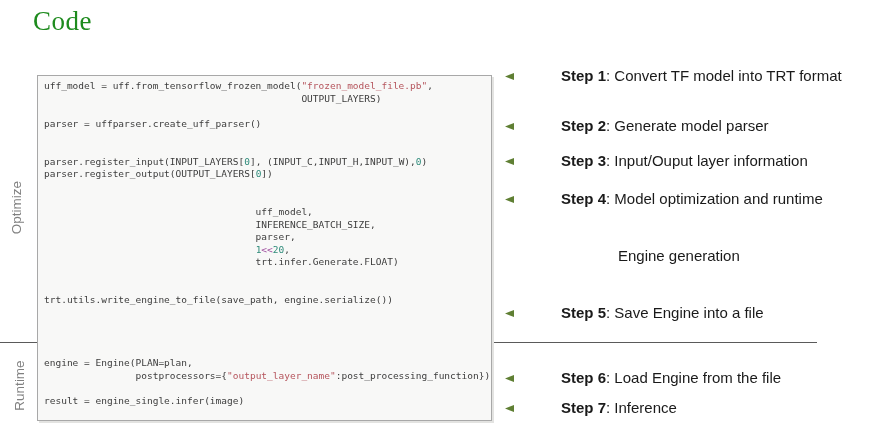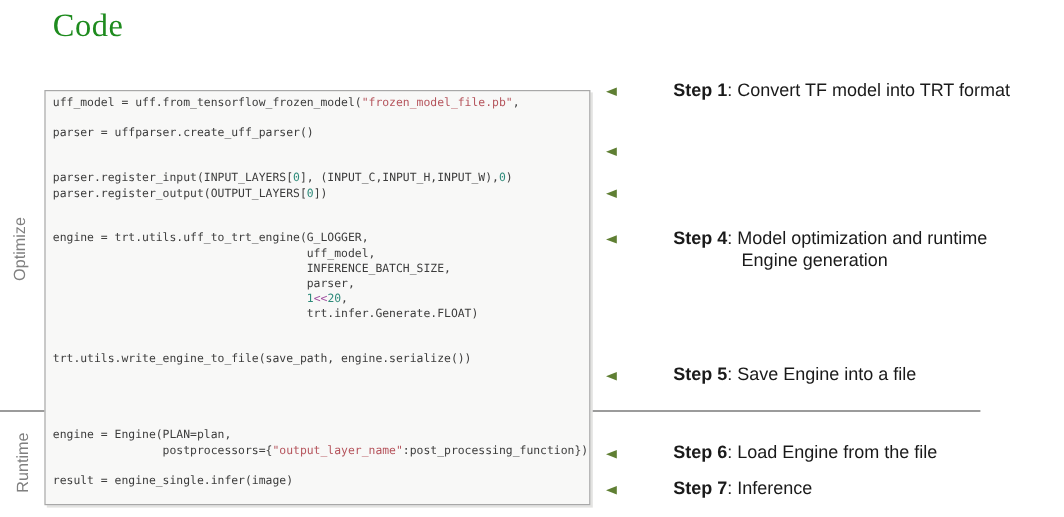--- a/index.html
+++ b/index.html
@@ -1,20 +1,20 @@
 <!DOCTYPE html>
 <html><head>
 <meta charset="utf-8">
 <style>
   html,body{margin:0;padding:0;background:#fff;}
   #page{position:relative;width:887px;height:431px;background:#ffffff;overflow:hidden;
         font-family:"Liberation Sans",sans-serif;}
 
   
-  .slide-title{position:absolute;left:44px;top:6px;font-family:"Liberation Serif",serif;
+  .slide-title{position:absolute;left:33px;top:6px;font-family:"Liberation Serif",serif;
         font-size:27px;color:#1e8b1e;letter-spacing:0.5px;}
 
   
   .v-label{position:absolute;color:#808080;font-size:13.5px;transform:rotate(-90deg);
         transform-origin:center center;white-space:nowrap;}
   .v-label.optimize{left:-14px;top:200px;width:60px;text-align:center;}
   .v-label.runtime{left:-11px;top:378px;width:60px;text-align:center;}
 
   
   .divider{position:absolute;height:0;border-top:1.5px solid #5a5a5a;top:342px;}
@@ -30,47 +30,47 @@
   .code-line{height:12.6px;line-height:12.6px;white-space:pre;}
   .tok-string{color:#b5545c;}
   .tok-num{color:#2e8b7a;}
   .tok-op{color:#a050a0;}
 
   
   .step-row{position:absolute;left:505px;display:flex;align-items:flex-start;}
   .step-arrow{flex:0 0 auto;margin-top:5px;}
   .step-text{margin-left:12px;font-size:15px;color:#1a1a1a;line-height:19px;white-space:nowrap;}
   .step-bold{font-weight:bold;}
-  .step-line2{margin-left:57px;}
+  .step-line2{margin-left:57px;margin-top:38px;}
 </style>
 </head>
 <body>
 
 <div id="page">
 
   <div class="slide-title">Code</div>
 
   <div class="v-label optimize">Optimize</div>
   <div class="v-label runtime">Runtime</div>
 
   <div class="divider left"></div>
   <div class="divider right"></div>
 
   <div class="code-box">
     <div class="code" id="code-container">
         <div class="code-line"><span>uff_model = uff.from_tensorflow_frozen_model(</span><span class="tok-string">"frozen_model_file.pb"</span><span>,</span></div>
+        <div class="code-line"><span>                                             OUTPUT_LAYERS)</span></div>
         <div class="code-line"></div>
         <div class="code-line"><span>parser = uffparser.create_uff_parser()</span></div>
         <div class="code-line"></div>
         <div class="code-line"></div>
         <div class="code-line"><span>parser.register_input(INPUT_LAYERS[</span><span class="tok-num">0</span><span>], (INPUT_C,INPUT_H,INPUT_W),</span><span class="tok-num">0</span><span>)</span></div>
         <div class="code-line"><span>parser.register_output(OUTPUT_LAYERS[</span><span class="tok-num">0</span><span>])</span></div>
         <div class="code-line"></div>
         <div class="code-line"></div>
-        <div class="code-line"><span>engine = trt.utils.uff_to_trt_engine(G_LOGGER,</span></div>
         <div class="code-line"><span>                                     uff_model,</span></div>
         <div class="code-line"><span>                                     INFERENCE_BATCH_SIZE,</span></div>
         <div class="code-line"><span>                                     parser,</span></div>
         <div class="code-line"><span>                                     </span><span class="tok-num">1</span><span class="tok-op">&lt;&lt;</span><span class="tok-num">20</span><span>,</span></div>
         <div class="code-line"><span>                                     trt.infer.Generate.FLOAT)</span></div>
         <div class="code-line"></div>
         <div class="code-line"></div>
         <div class="code-line"><span>trt.utils.write_engine_to_file(save_path, engine.serialize())</span></div>
         <div class="code-line"></div>
         <div class="code-line"></div>
@@ -105,33 +105,41 @@
       <svg class="step-arrow" width="44" height="11" viewBox="0 0 44 11">
         <defs>
           <linearGradient class="grad" x1="0" y1="0" x2="1" y2="0" id="arrowGrad1">
             <stop offset="0" stop-color="#5f7f33"></stop>
             <stop offset="1" stop-color="#bdd385"></stop>
           </linearGradient>
         </defs>
         <line x1="6" y1="5.5" x2="43" y2="5.5" stroke-width="2.2" stroke="url(#arrowGrad1)"></line>
         <path d="M0,5.5 L9,2 L9,9 Z" fill="#5f7f33"></path>
       </svg>
+      <div class="step-text">
+        <span class="step-bold">Step 2</span><span>: Generate model parser</span>
+        
+      </div>
     </div>
 
     <div class="step-row" style="top: 151px;">
       <svg class="step-arrow" width="44" height="11" viewBox="0 0 44 11">
         <defs>
           <linearGradient class="grad" x1="0" y1="0" x2="1" y2="0" id="arrowGrad2">
             <stop offset="0" stop-color="#5f7f33"></stop>
             <stop offset="1" stop-color="#bdd385"></stop>
           </linearGradient>
         </defs>
         <line x1="6" y1="5.5" x2="43" y2="5.5" stroke-width="2.2" stroke="url(#arrowGrad2)"></line>
         <path d="M0,5.5 L9,2 L9,9 Z" fill="#5f7f33"></path>
       </svg>
+      <div class="step-text">
+        <span class="step-bold">Step 3</span><span>: Input/Ouput layer information</span>
+        
+      </div>
     </div>
 
     <div class="step-row" style="top: 189px;">
       <svg class="step-arrow" width="44" height="11" viewBox="0 0 44 11">
         <defs>
           <linearGradient class="grad" x1="0" y1="0" x2="1" y2="0" id="arrowGrad3">
             <stop offset="0" stop-color="#5f7f33"></stop>
             <stop offset="1" stop-color="#bdd385"></stop>
           </linearGradient>
         </defs>

